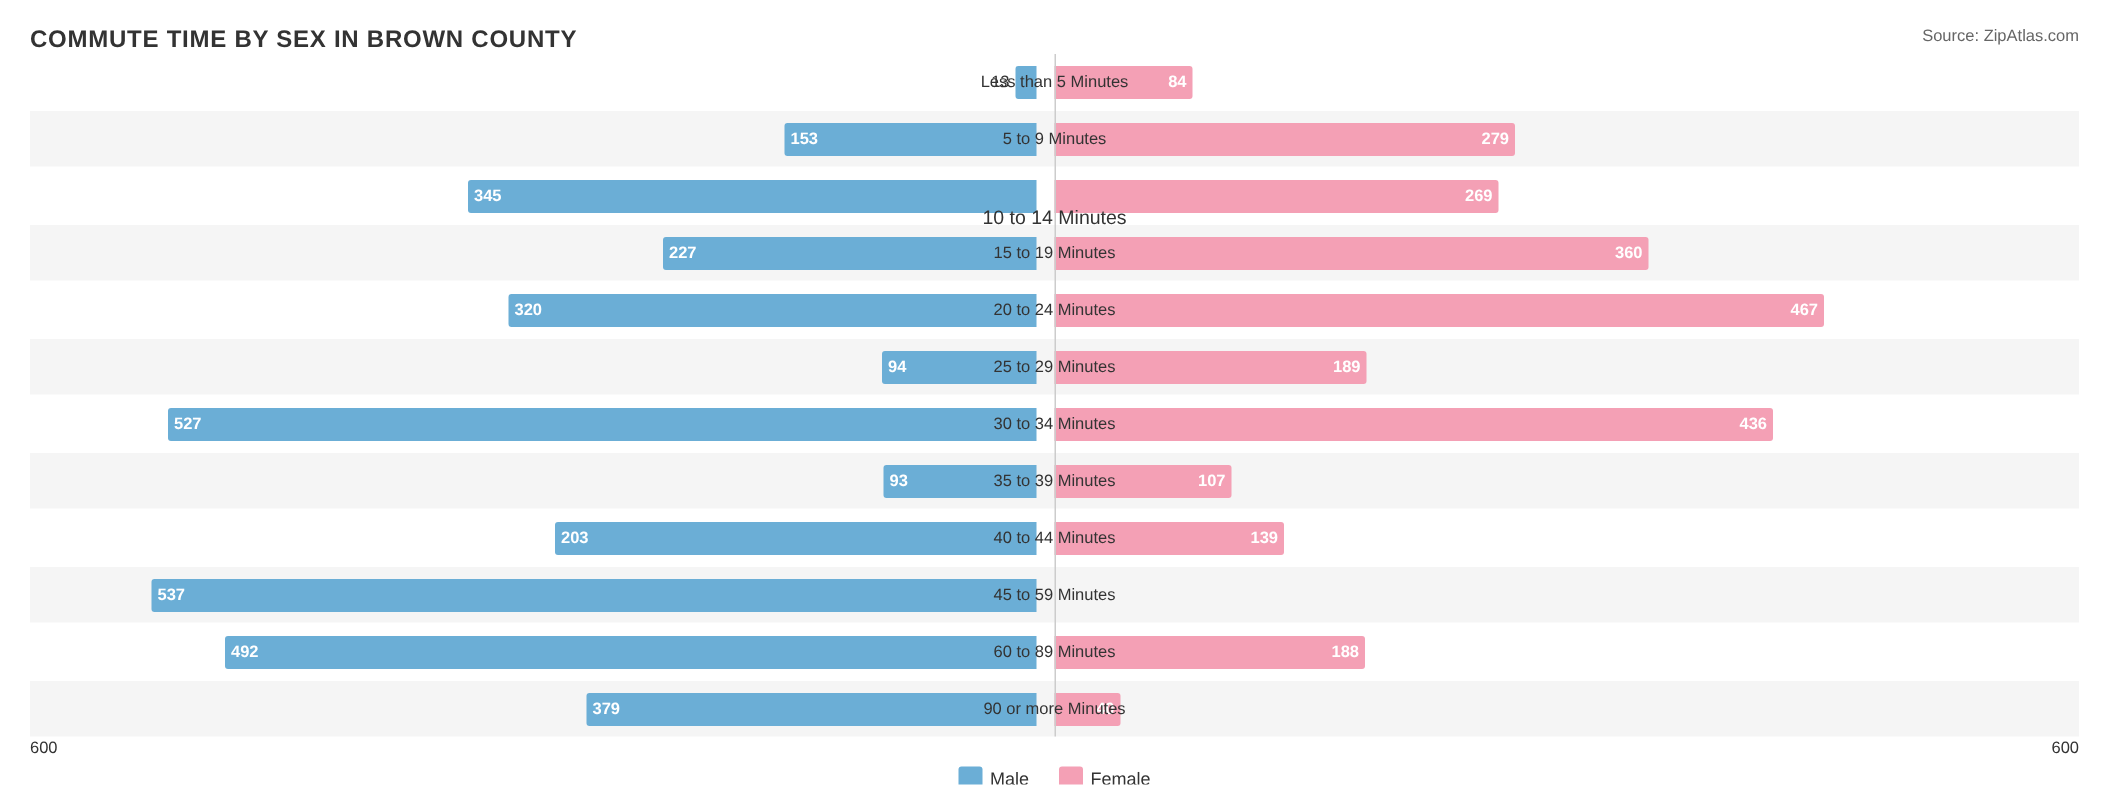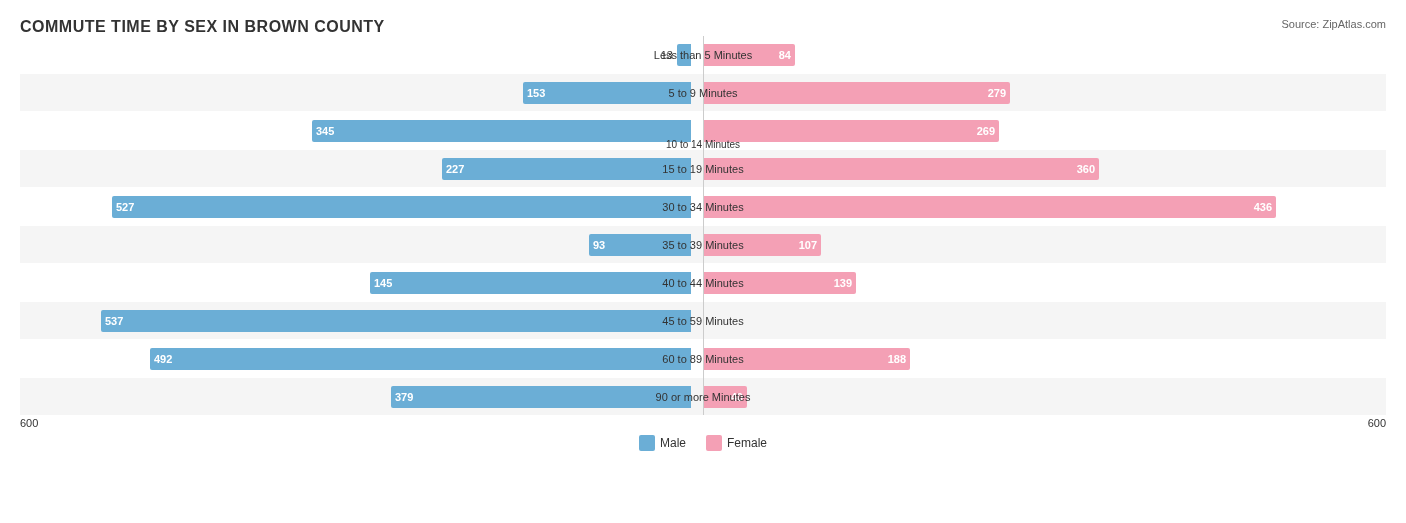--- a/index.html
+++ b/index.html
@@ -184,21 +184,21 @@
         <span class="bar-val-right-inside">279</span>
       </div>
     </div>
   </div>
       <div class="bar-row">
     <div class="left-side">
       <div class="bar-blue" style="width:379px;">
         <span class="bar-val-left-inside">345</span>
       </div>
     </div>
-    <div style="position:absolute;left:50%;transform:translateX(-50%);font-size:10px;color:#333;white-space:nowrap;z-index:10;pointer-events:none;background:transparent;padding:0 4px;margin-top:27px;">
+    <div style="position:absolute;left:50%;transform:translateX(-50%);font-size:13px;color:#333;white-space:nowrap;z-index:10;pointer-events:none;background:transparent;padding:0 4px;margin-top:27px;">
       10 to 14 Minutes
     </div>
     <div class="right-side">
       <div class="bar-pink" style="width:296px;">
         <span class="bar-val-right-inside">269</span>
       </div>
     </div>
   </div>
       <div class="bar-row">
     <div class="left-side">
@@ -210,29 +210,59 @@
       15 to 19 Minutes
     </div>
     <div class="right-side">
       <div class="bar-pink" style="width:396px;">
         <span class="bar-val-right-inside">360</span>
       </div>
     </div>
   </div>
       <div class="bar-row">
     <div class="left-side">
+      <div class="bar-blue" style="width:352px;">
+        <span class="bar-val-left-inside">320</span>
+      </div>
+    </div>
+    <div style="position:absolute;left:50%;transform:translateX(-50%);font-size:11px;color:#333;white-space:nowrap;z-index:10;pointer-events:none;background:transparent;padding:0 4px;">
+      20 to 24 Minutes
+    </div>
+    <div class="right-side">
+      <div class="bar-pink" style="width:513px;">
+        <span class="bar-val-right-inside">467</span>
+      </div>
+    </div>
+  </div>
+      <div class="bar-row">
+    <div class="left-side">
+      <div class="bar-blue" style="width:103px;">
+        <span class="bar-val-left-inside">94</span>
+      </div>
+    </div>
+    <div style="position:absolute;left:50%;transform:translateX(-50%);font-size:11px;color:#333;white-space:nowrap;z-index:10;pointer-events:none;background:transparent;padding:0 4px;">
+      25 to 29 Minutes
+    </div>
+    <div class="right-side">
+      <div class="bar-pink" style="width:208px;">
+        <span class="bar-val-right-inside">189</span>
+      </div>
+    </div>
+  </div>
+      <div class="bar-row">
+    <div class="left-side">
       <div class="bar-blue" style="width:579px;">
         <span class="bar-val-left-inside">527</span>
       </div>
     </div>
     <div style="position:absolute;left:50%;transform:translateX(-50%);font-size:11px;color:#333;white-space:nowrap;z-index:10;pointer-events:none;background:transparent;padding:0 4px;">
       30 to 34 Minutes
     </div>
     <div class="right-side">
-      <div class="bar-pink" style="width:573px;">
+      <div class="bar-pink" style="width:479px;">
         <span class="bar-val-right-inside">436</span>
       </div>
     </div>
   </div>
       <div class="bar-row">
     <div class="left-side">
       <div class="bar-blue" style="width:102px;">
         <span class="bar-val-left-inside">93</span>
       </div>
     </div>
@@ -241,21 +271,21 @@
     </div>
     <div class="right-side">
       <div class="bar-pink" style="width:118px;">
         <span class="bar-val-right-inside">107</span>
       </div>
     </div>
   </div>
       <div class="bar-row">
     <div class="left-side">
       <div class="bar-blue" style="width:321px;">
-        <span class="bar-val-left-inside">145</span>
+        <span class="bar-val-left-inside">203</span>
       </div>
     </div>
     <div style="position:absolute;left:50%;transform:translateX(-50%);font-size:11px;color:#333;white-space:nowrap;z-index:10;pointer-events:none;background:transparent;padding:0 4px;text-align:right;">
       40 to 44 Minutes
     </div>
     <div class="right-side">
       <div class="bar-pink" style="width:153px;">
         <span class="bar-val-right-inside">139</span>
       </div>
     </div>

